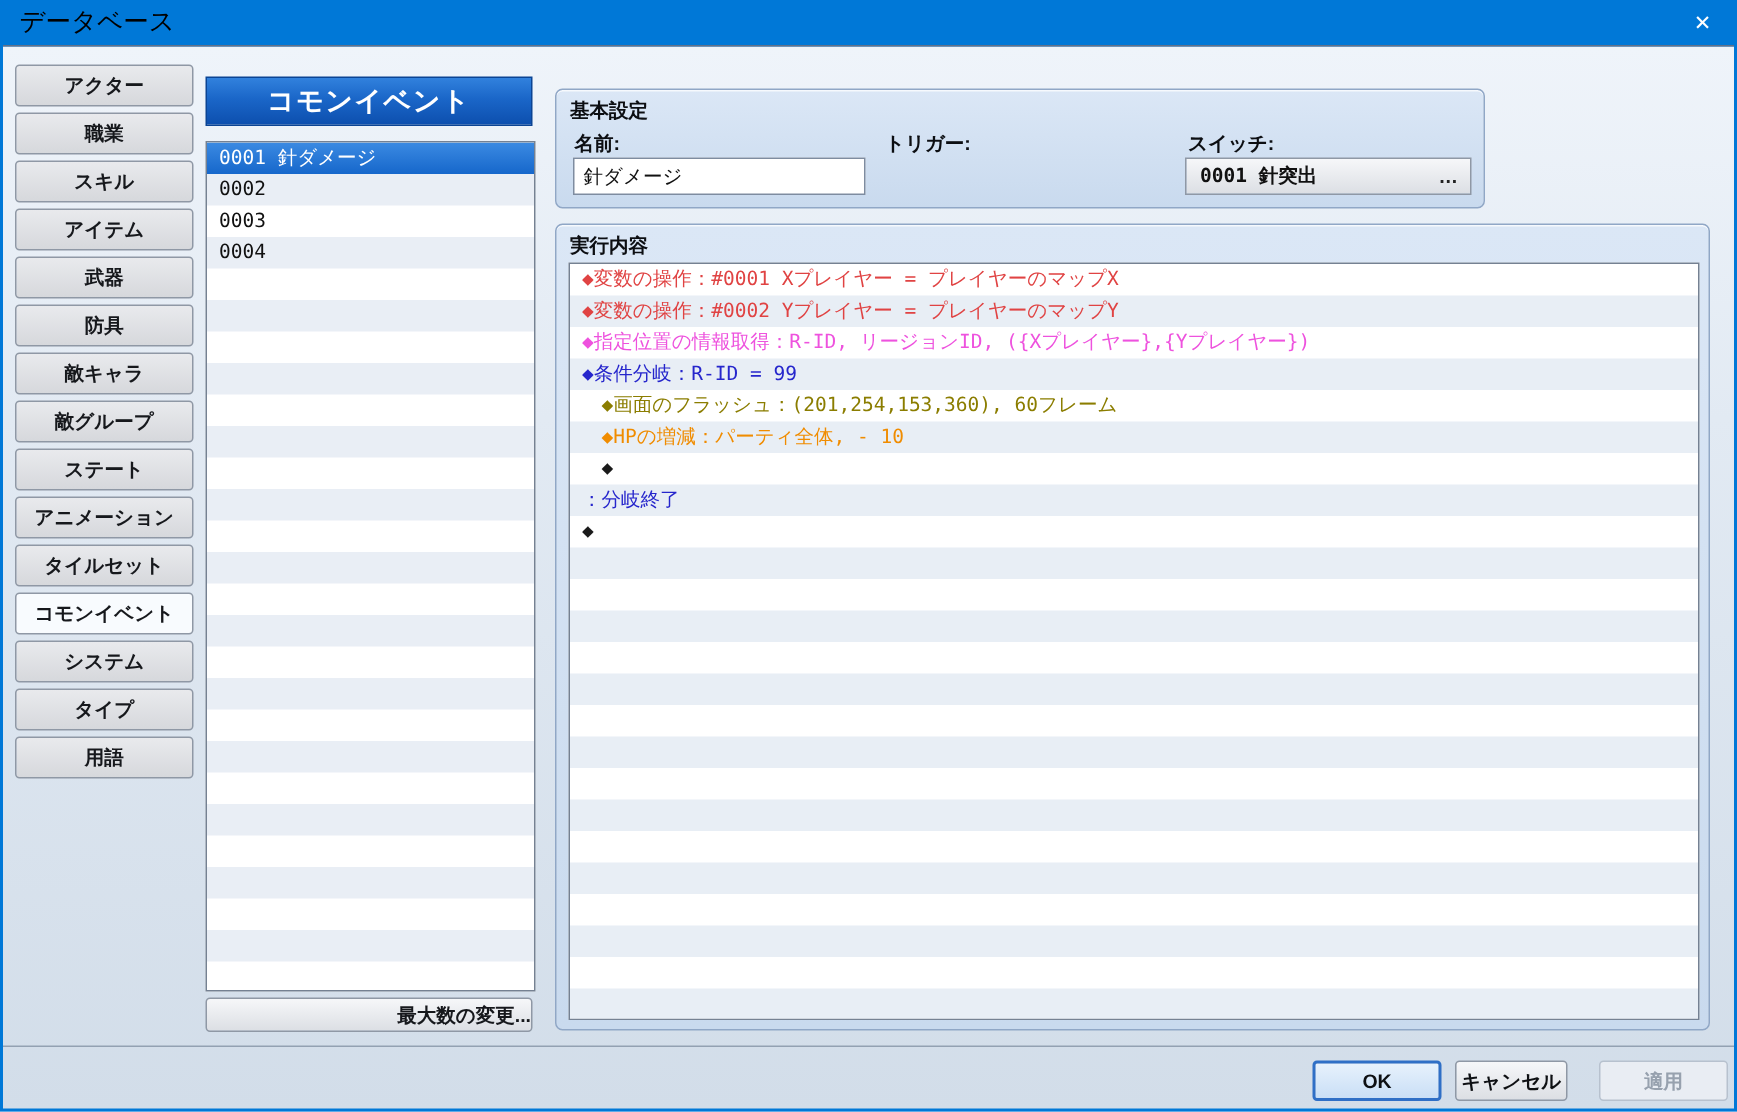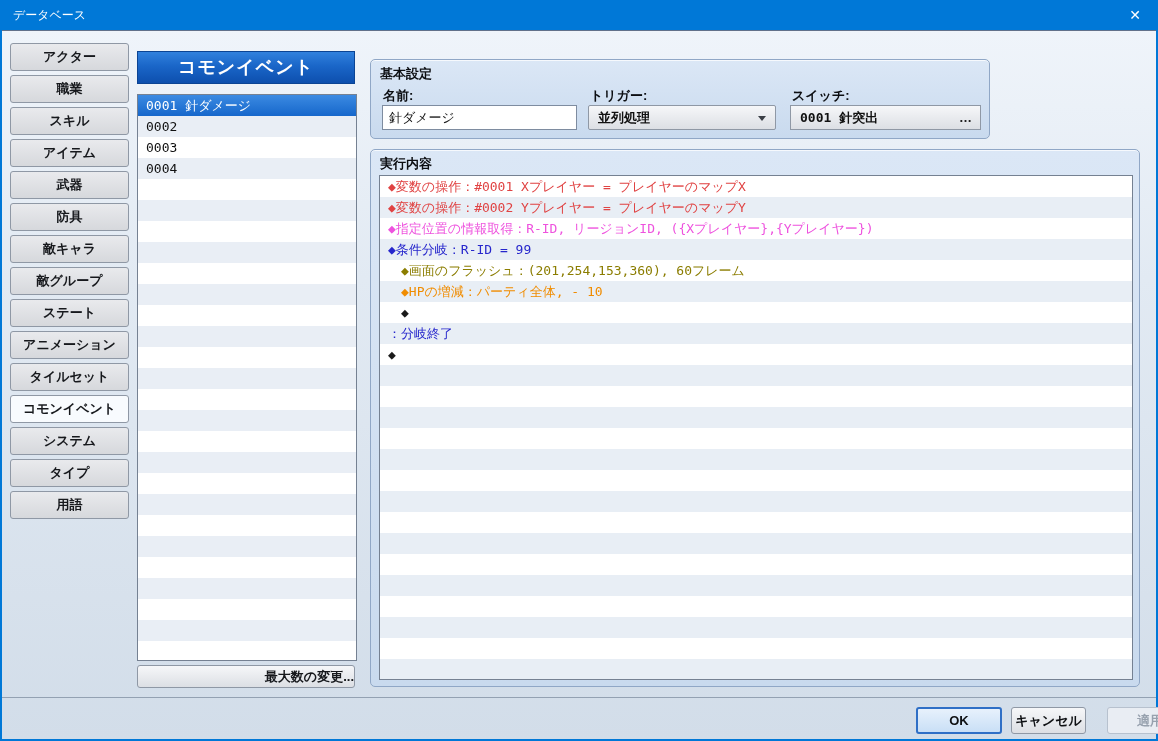--- a/index.html
+++ b/index.html
@@ -3,21 +3,21 @@
 <meta charset="utf-8">
 <style>
   * { margin:0; padding:0; box-sizing:border-box; }
   html,body { width:1158px; height:741px; }
   body { font-family:"Liberation Sans", sans-serif; overflow:hidden; }
 
   .window { position:relative; width:1158px; height:741px; background:#0078d7; }
 
   
   .titlebar { position:absolute; top:0; left:0; width:1158px; height:30px; background:#0078d7; }
-  .titlebar .title { position:absolute; left:13px; top:0; line-height:30px; color:#ffffff; font-size:12px; }
+  .titlebar .title { position:absolute; left:13px; top:0; line-height:30px; color:#000000; font-size:17px; }
   .close-btn { position:absolute; right:0; top:0; width:46px; height:30px; color:#ffffff;
                font-size:14px; text-align:center; line-height:30px; cursor:default; }
 
   
   .client { position:absolute; top:30px; left:2px; width:1154px; height:709px;
             background:linear-gradient(180deg,#eff4fa 0%, #e2eaf3 35%, #d2dde9 100%);
             border-top:1px solid #61718a; }
 
   
   .tab { position:absolute; left:8px; width:119px; height:28px;
@@ -75,21 +75,21 @@
   
   .cmd-list { position:absolute; left:8px; top:25px; width:754px; height:505px;
               background:#ffffff; border:1px solid #758192; overflow:hidden; }
   .cmd-row { height:21px; line-height:21px; font-family:"DejaVu Sans Mono", monospace;
              font-size:13px; white-space:nowrap; }
   .cmd-row.alt { background:#e8eef5; }
 
   
   .footer-line { position:absolute; left:0; top:666px; width:1154px; height:1px; background:#93a1b2; }
   .btn { position:absolute; top:676px; height:27px; border-radius:3px; font-size:13px; font-weight:bold;
-         text-align:center; color:#0e1013;margin-left:41px; }
+         text-align:center; color:#0e1013; }
   .btn-ok { left:873px; width:86px; border:2px solid #2f6fc6; line-height:23px;
             background:linear-gradient(180deg,#e7f1fc 0%, #c9dff6 100%); }
   .btn-cancel { left:968px; width:75px; border:1px solid #8f98a5; line-height:25px;
             background:linear-gradient(180deg,#f6f7f9 0%, #dcdfe4 100%); }
   .btn-apply { left:1064px; width:86px; border:1px solid #b7c1ce; line-height:25px;
             background:#e9edf3; color:#97a1ae; }
 </style>
 </head>
 <body>
 
@@ -153,24 +153,20 @@
       </div>
 
     <div class="max-btn">最大数の変更...</div>
 
     <div class="groupbox gb-basic">
       <span class="gb-label">基本設定</span>
       <span class="field-label lb-name">名前:</span>
       <span class="field-label lb-trigger">トリガー:</span>
       <span class="field-label lb-switch">スイッチ:</span>
       <input class="text-input" type="text" value="針ダメージ" style="">
-      <div class="dropdown">
-        <span>並列処理</span>
-        <span class="arrow"></span>
-      </div>
       <div class="switch-btn">
         <span>0001 針突出</span>
         <span class="more">…</span>
       </div>
     </div>
 
     <div class="groupbox gb-contents">
       <span class="gb-label">実行内容</span>
       <div class="cmd-list" id="cmdList">
           <div class="cmd-row" style="color: rgb(224, 67, 67); padding-left: 8px;">◆変数の操作：#0001 Xプレイヤー = プレイヤーのマップX</div>

